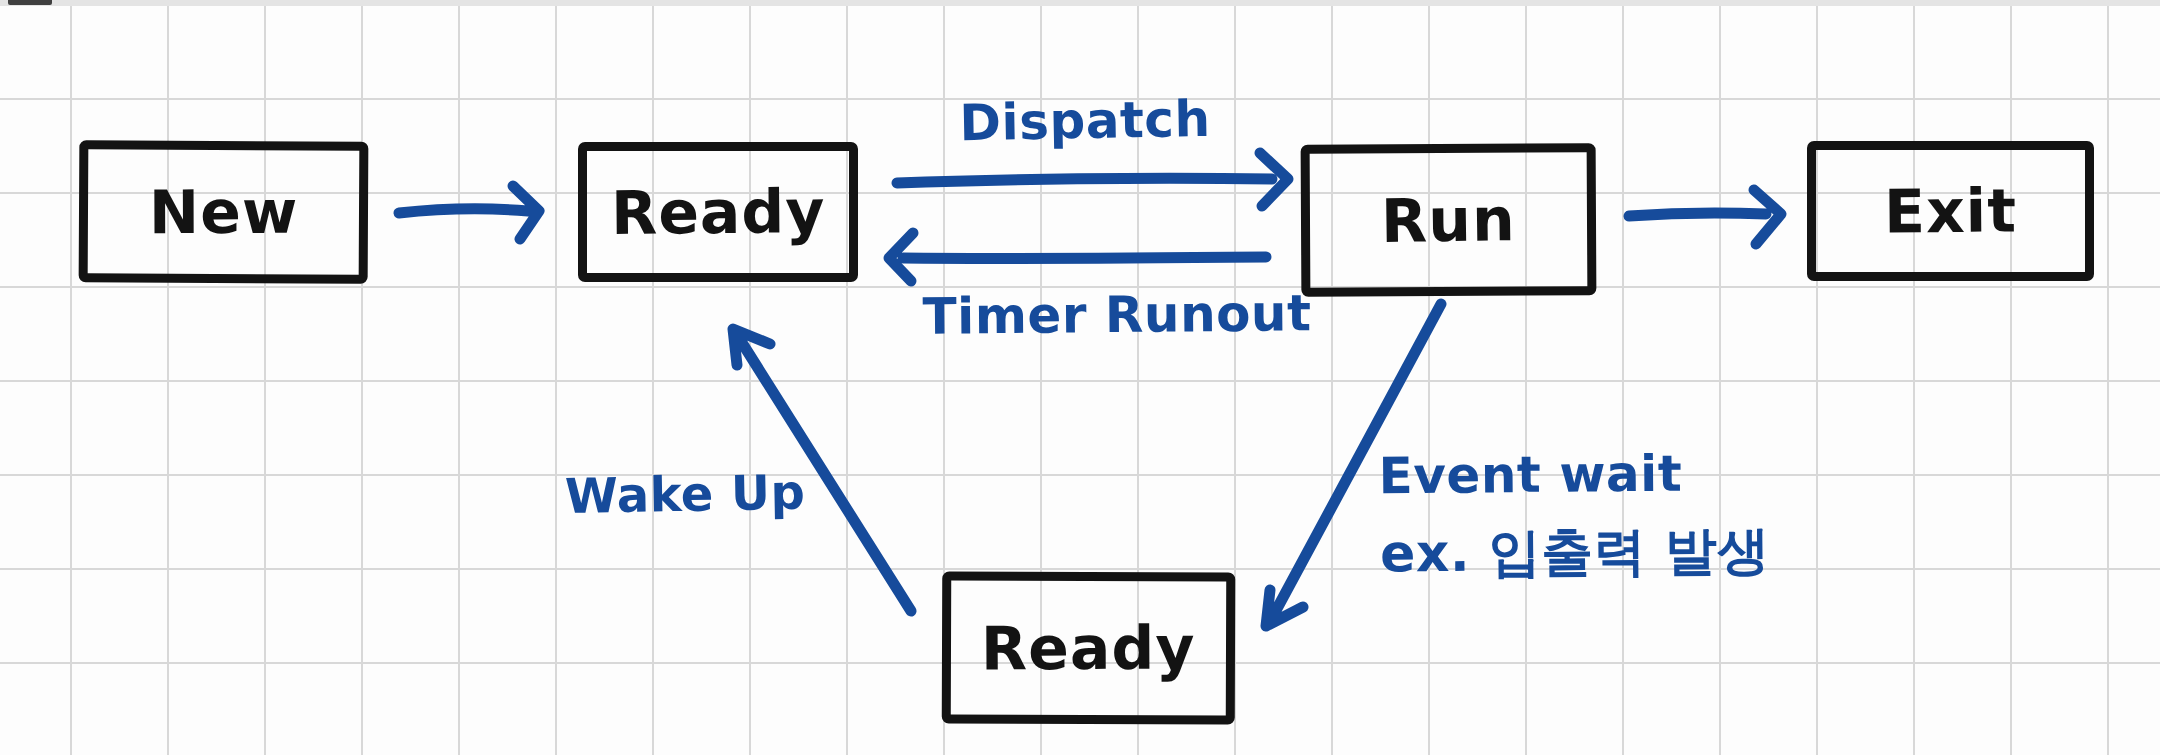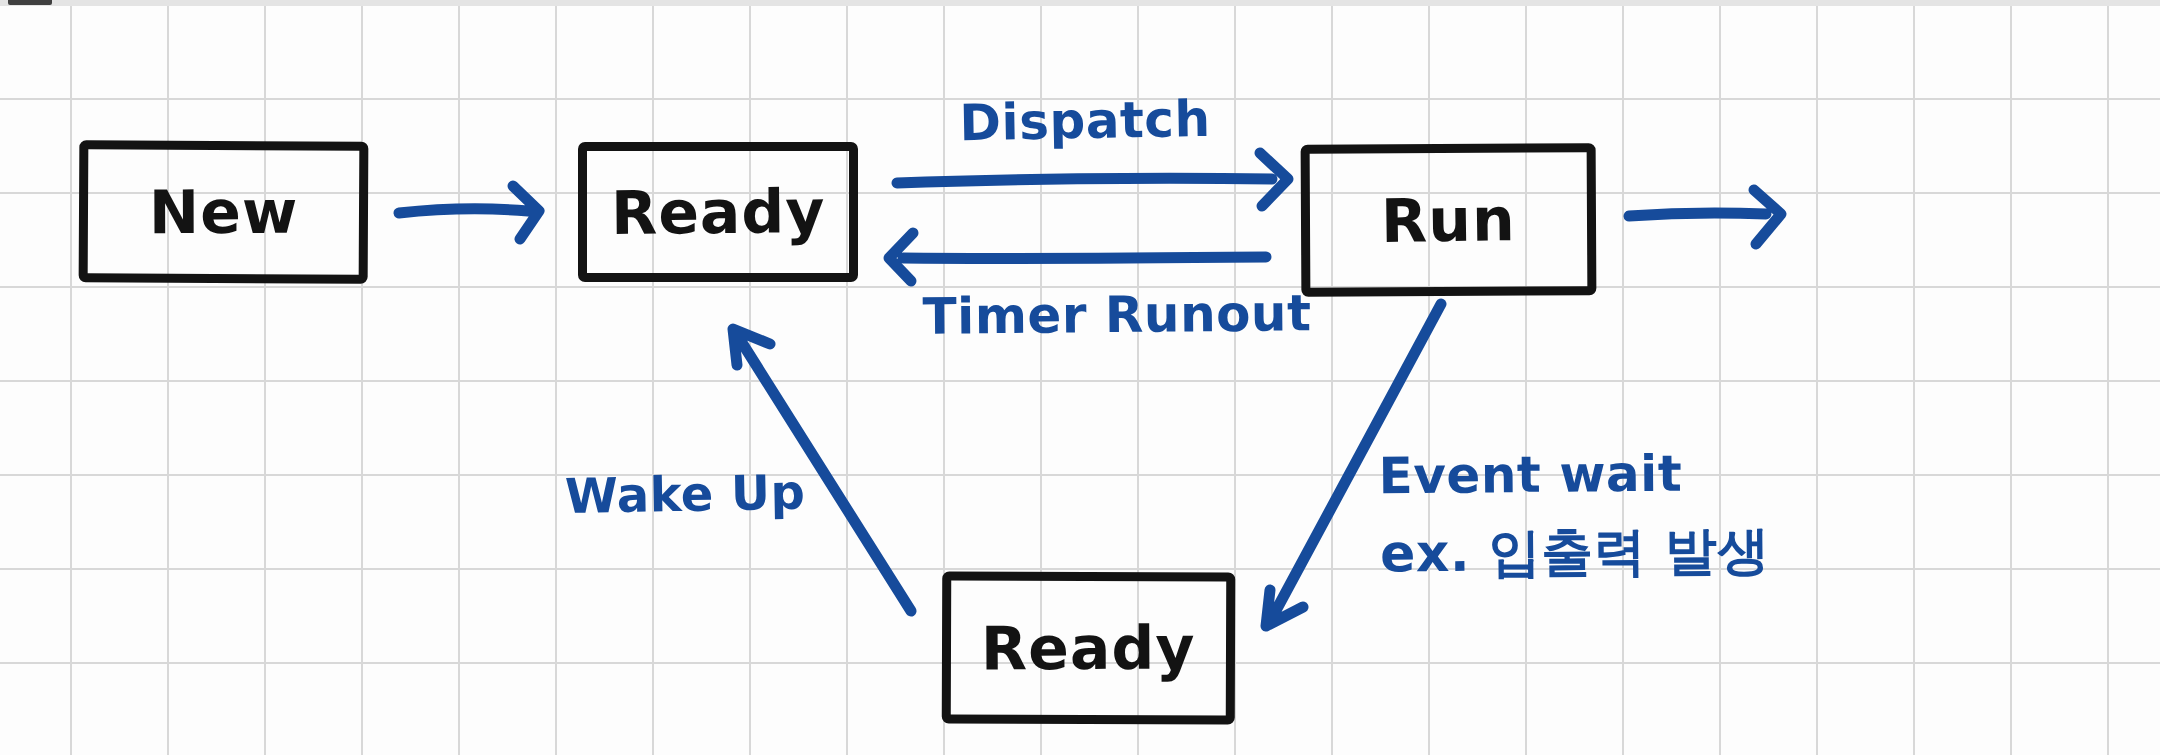--- a/index.html
+++ b/index.html
@@ -80,20 +80,23 @@
 
   <div class="node node-new">
     <span class="node-label">New</span>
   </div>
   <div class="node node-ready">
     <span class="node-label">Ready</span>
   </div>
   <div class="node node-run">
     <span class="node-label">Run</span>
   </div>
+  <div class="node node-exit">
+    <span class="node-label">Exit</span>
+  </div>
   <div class="node node-wait">
     <span class="node-label">Ready</span>
   </div>
 
   <div class="edge-label label-dispatch">Dispatch</div>
   <div class="edge-label label-timer">Timer Runout</div>
   <div class="edge-label label-wake">Wake Up</div>
   <div class="edge-label label-event">Event wait</div>
   <div class="edge-label label-event-sub">ex. 입출력 발생</div>
 

